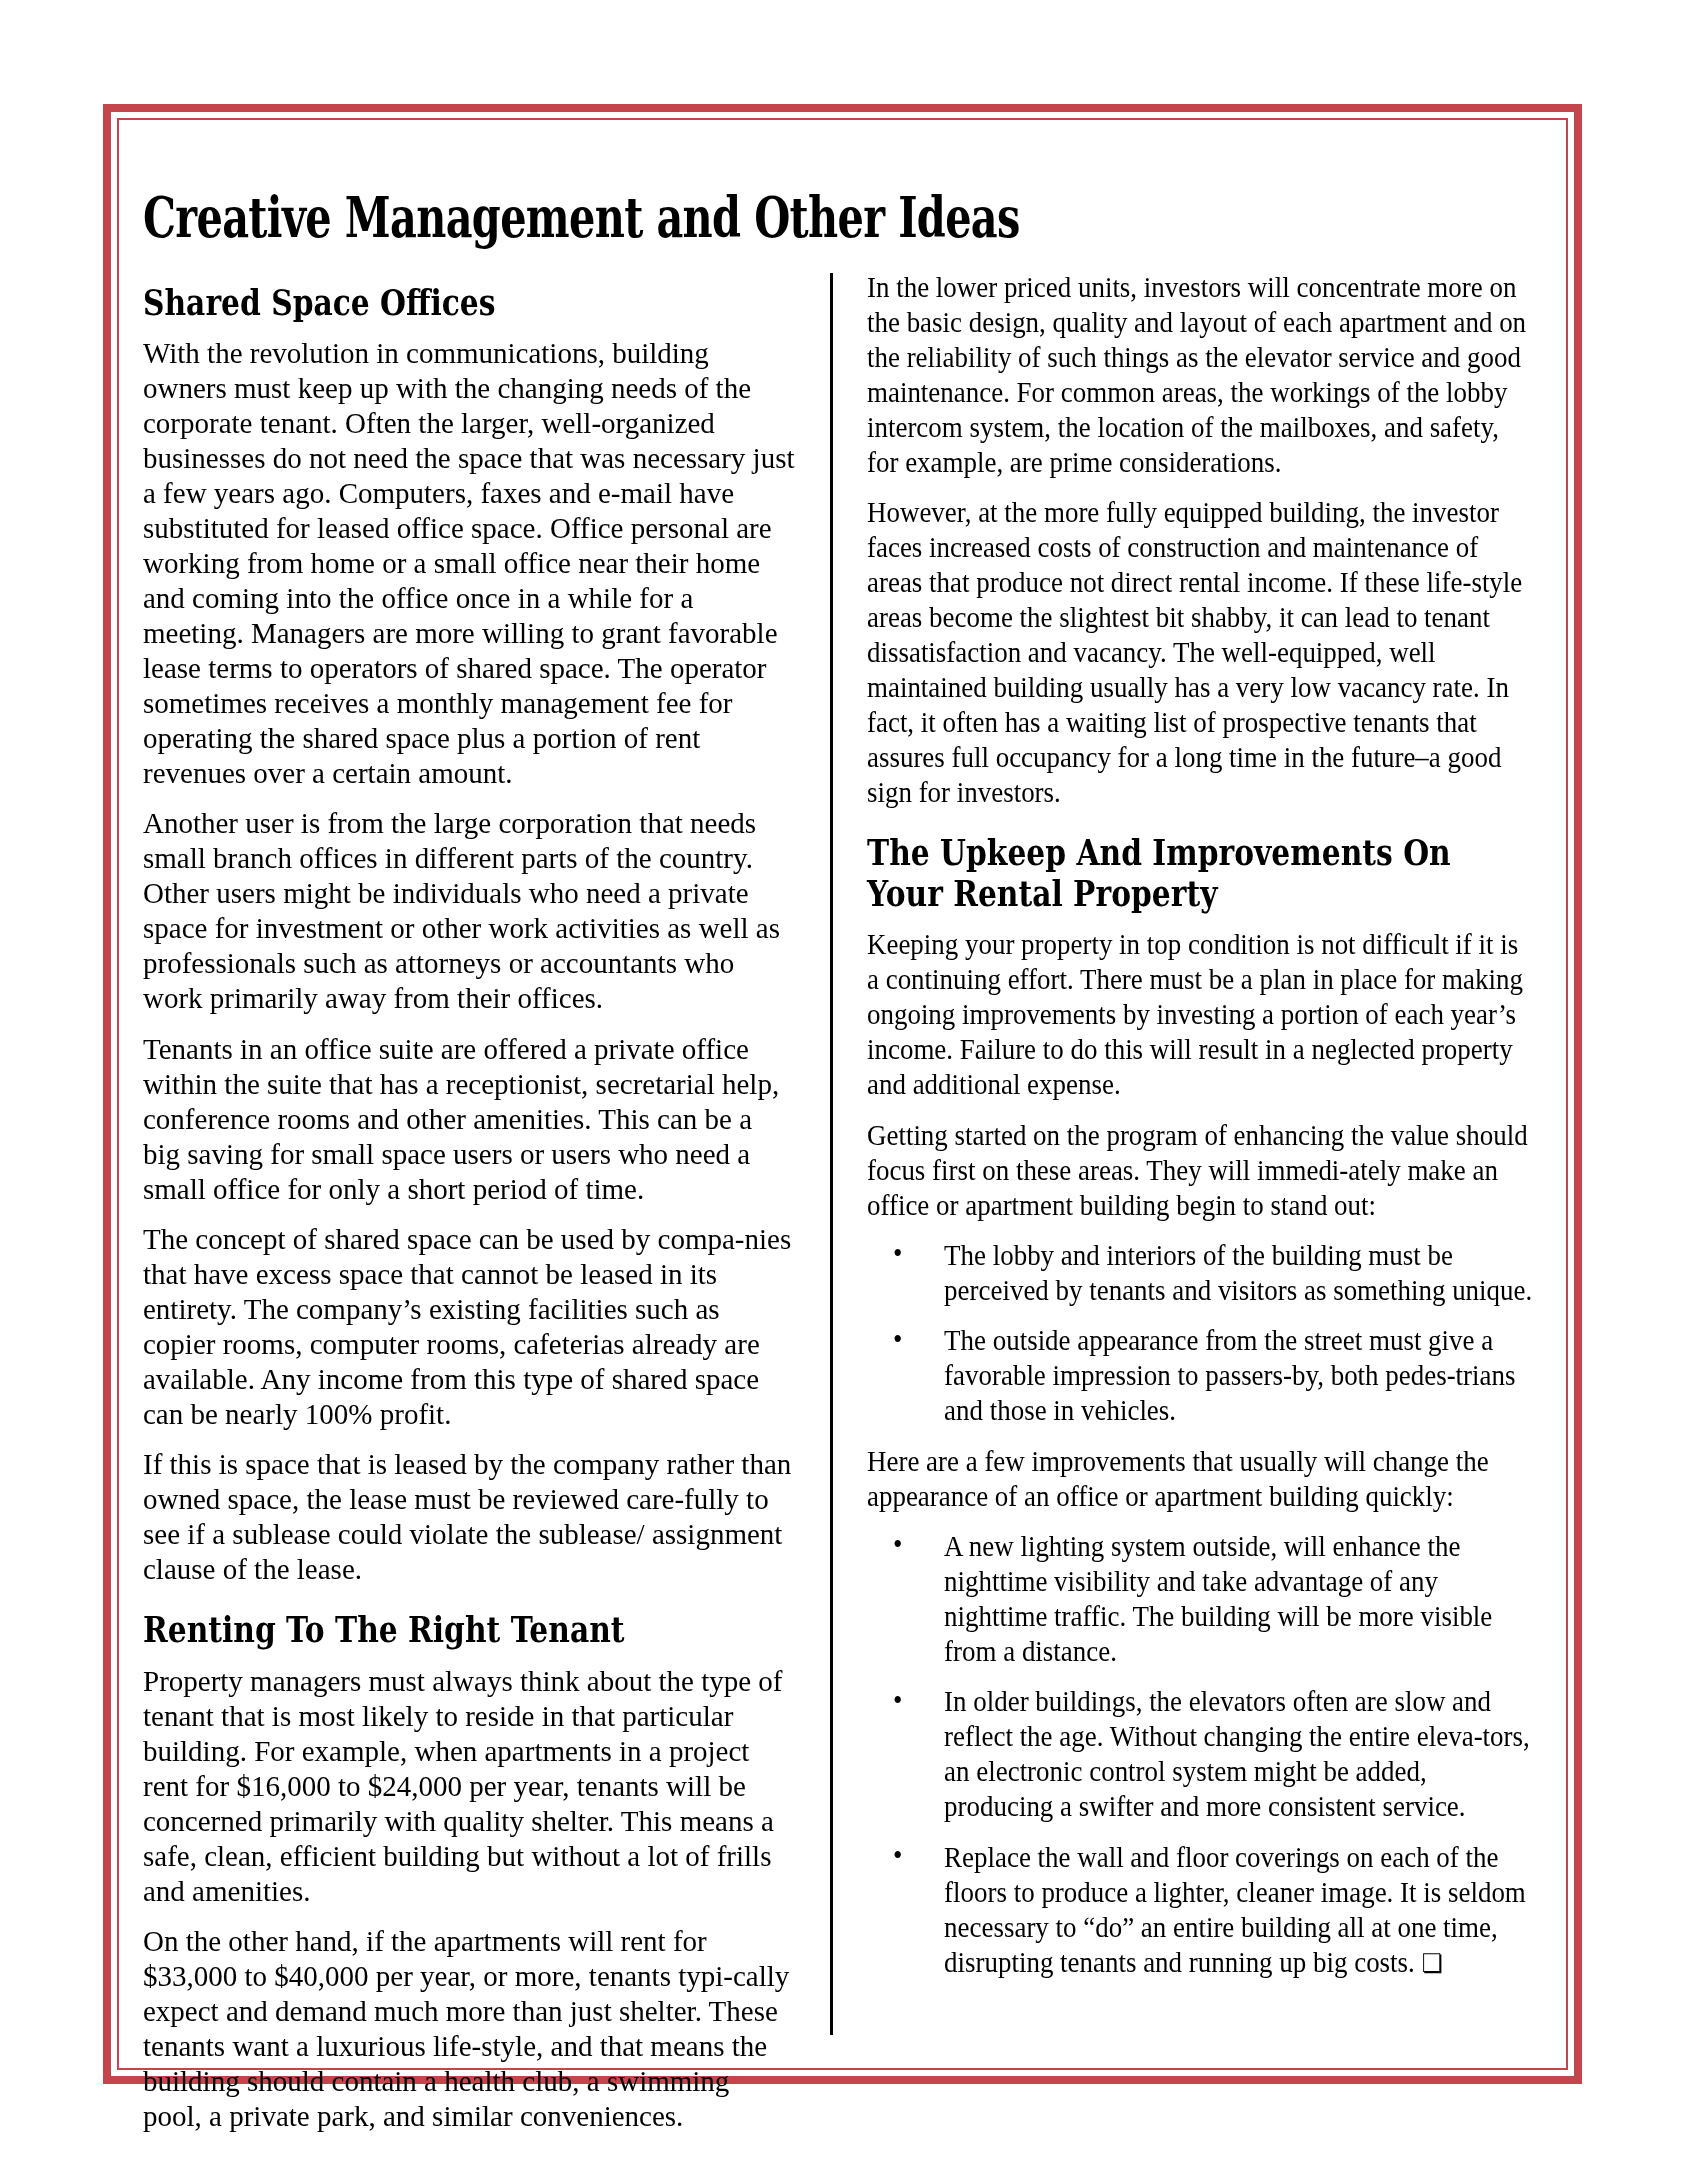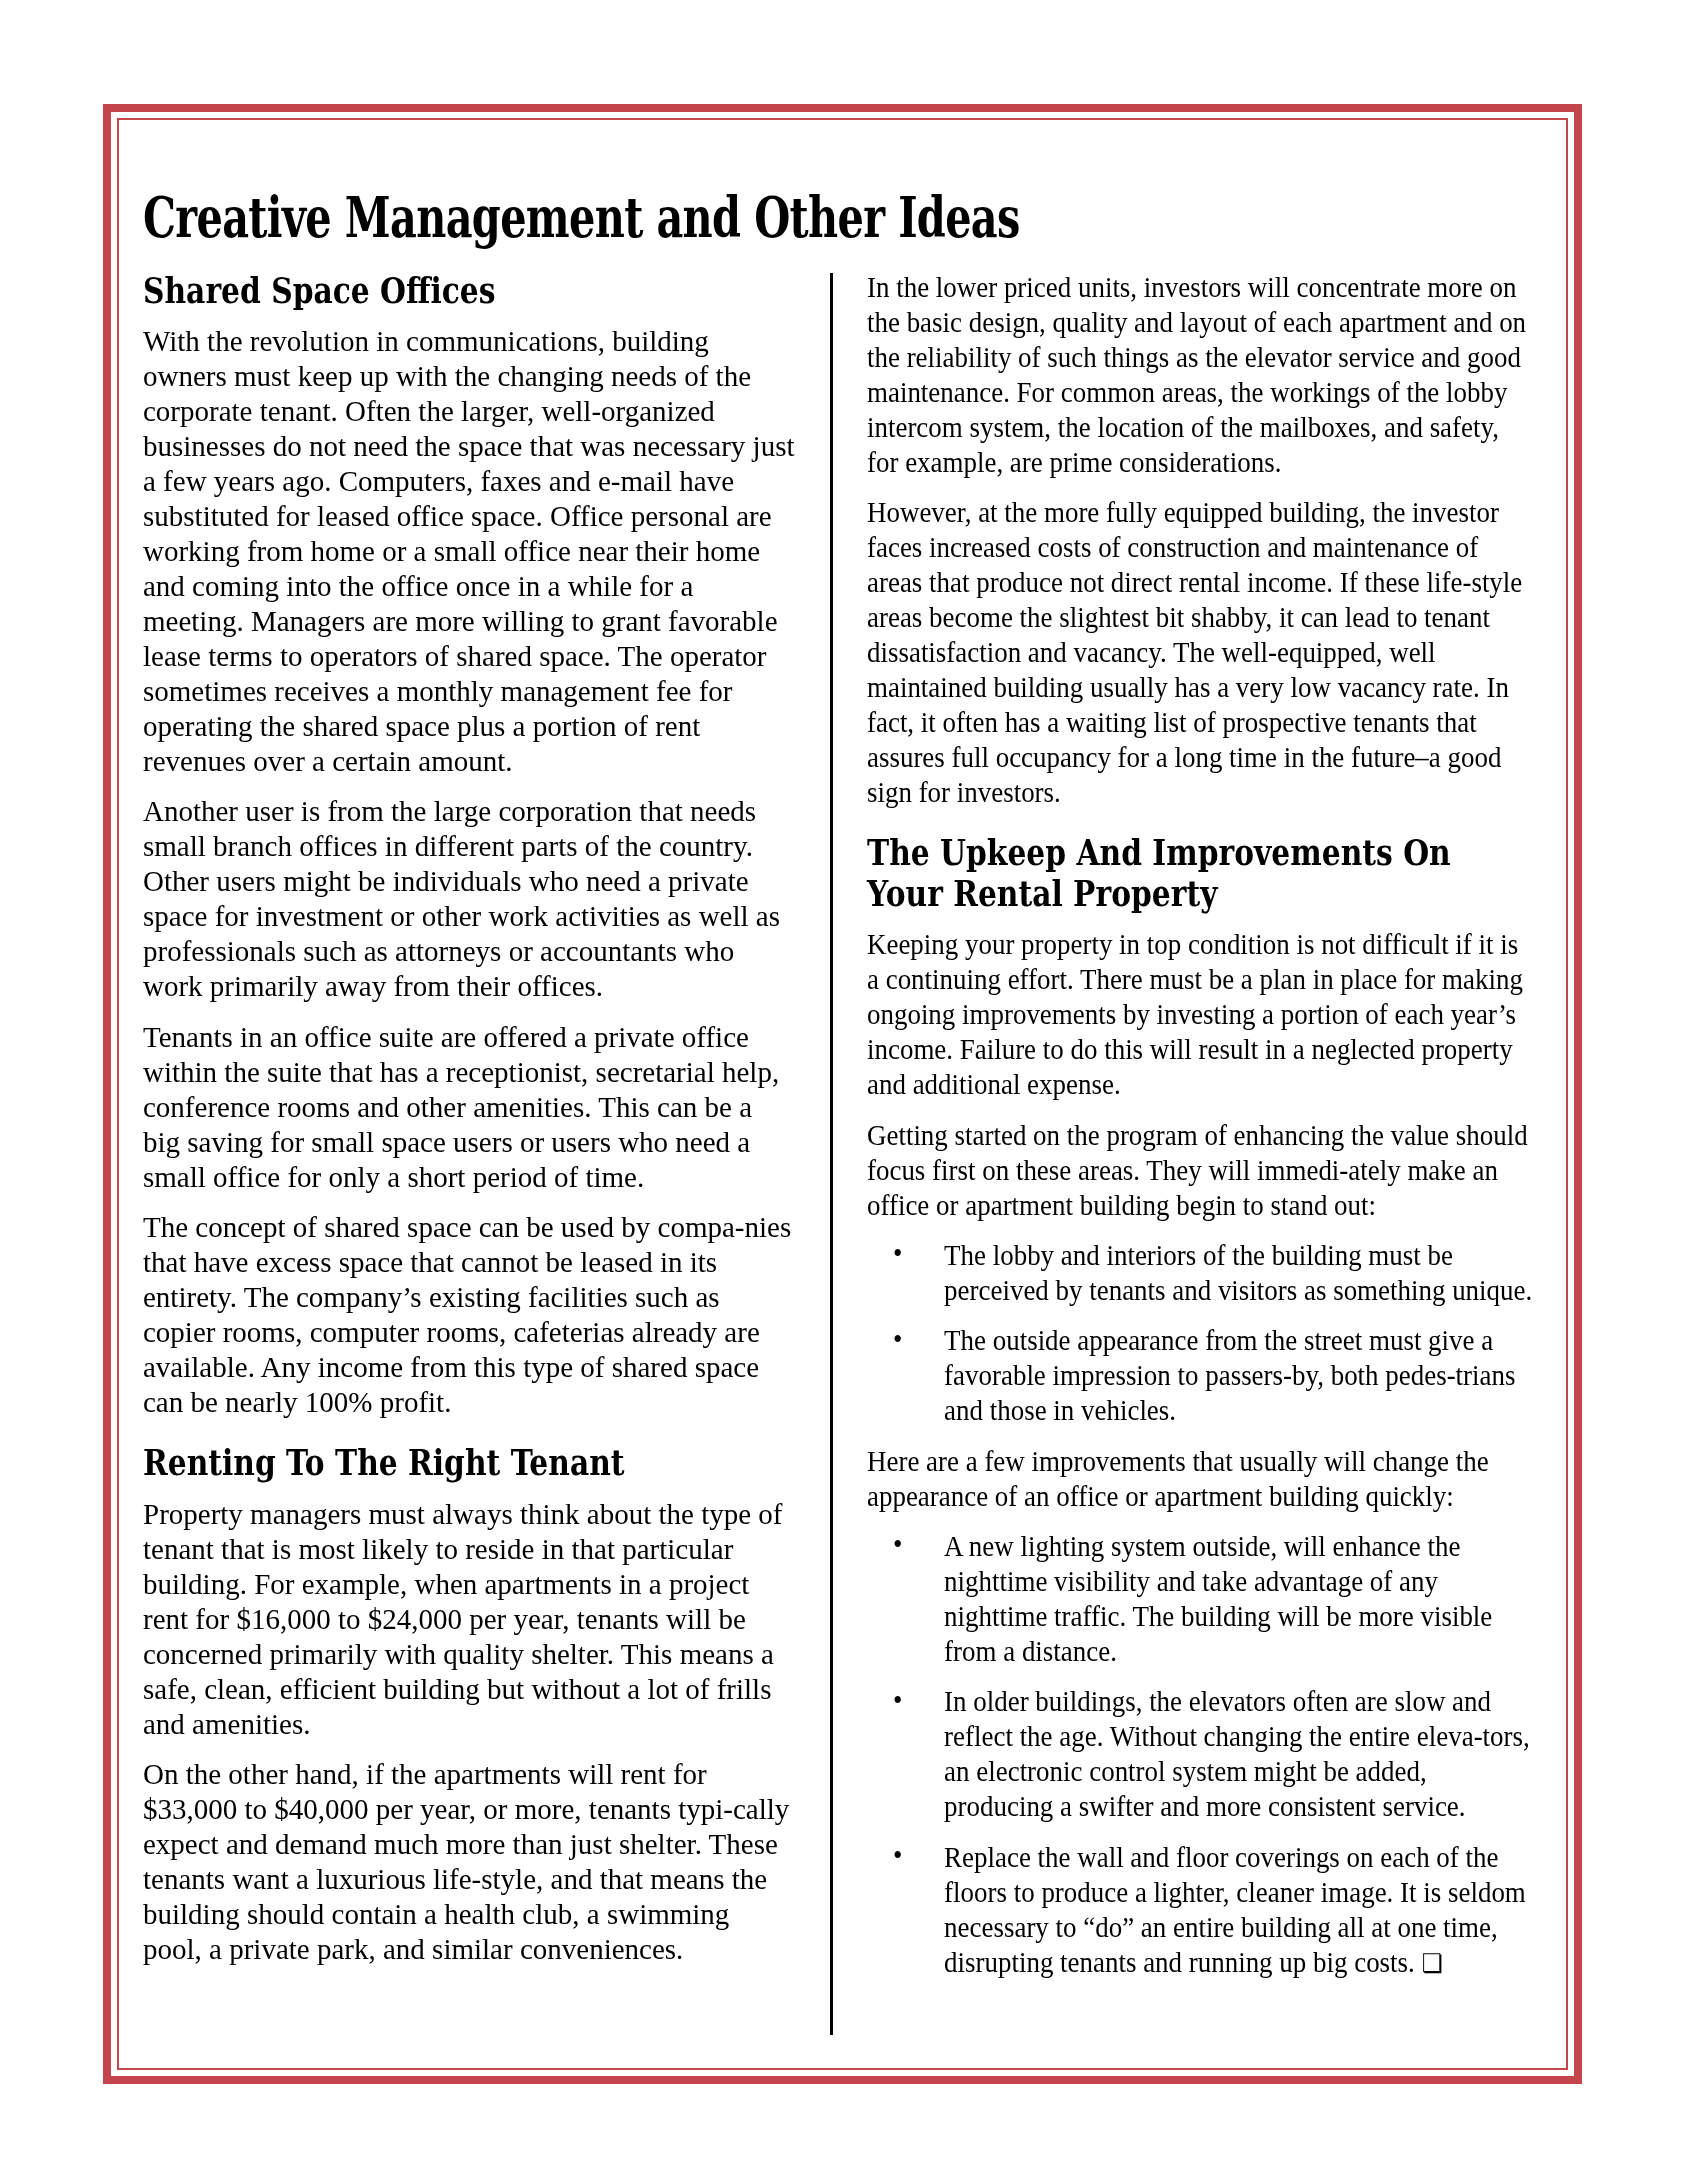--- a/index.html
+++ b/index.html
@@ -19,21 +19,21 @@
   .content {
     position:absolute; left:143px; top:191px; width:1390px;
   }
   .page-title {
     font-family:"DejaVu Serif", serif; font-weight:bold;
     font-size:56px; line-height:53px; letter-spacing:-0.9px;
     transform:scaleX(0.74); transform-origin:0 50%;
     white-space:nowrap; margin-bottom:25.6px;
   }
   .columns { position:relative; margin-top:0; height:1770px; }
-  .col-left  { position:absolute; left:0; top:0; width:652px; }
+  .col-left  { position:absolute; left:0; top:12px; width:652px; }
   .divider   { position:absolute; left:687px; top:3.4px; width:2.6px; height:1762px; background:#000; }
   .col-right { position:absolute; left:724px; top:0; width:717px;
                transform:scaleX(0.929); transform-origin:top left; }
   .section-heading {
     font-family:"DejaVu Serif", serif; font-weight:bold;
     font-size:35px; line-height:41px;
     transform:scaleX(0.85); transform-origin:0 0;
     white-space:pre-line;
     margin:22px 0 13.6px 0;
   }
@@ -64,20 +64,21 @@
   <div class="page-title">Creative Management and Other Ideas</div>
 
   <div class="columns">
 
     <div class="col-left">
       <div class="section-heading">Shared Space Offices</div>
       <p class="para">With the revolution in communications, building owners must keep up with the changing needs of the corporate tenant. Often the larger, well-organized businesses do not need the space that was necessary just a few years ago. Computers, faxes and e-mail have substituted for leased office space. Office personal are working from home or a small office near their home and coming into the office once in a while for a meeting. Managers are more willing to grant favorable lease terms to operators of shared space. The operator sometimes receives a monthly management fee for operating the shared space plus a portion of rent revenues over a certain amount.</p>
       <p class="para">Another user is from the large corporation that needs small branch offices in different parts of the country. Other users might be individuals who need a private space for investment or other work activities as well as professionals such as attorneys or accountants who work primarily away from their offices.</p>
       <p class="para">Tenants in an office suite are offered a private office within the suite that has a receptionist, secretarial help, conference rooms and other amenities. This can be a big saving for small space users or users who need a small office for only a short period of time.</p>
       <p class="para">The concept of shared space can be used by compa-nies that have excess space that cannot be leased in its entirety. The company’s existing facilities such as copier rooms, computer rooms, cafeterias already are available. Any income from this type of shared space can be nearly 100% profit.</p>
+      <p class="para">If this is space that is leased by the company rather than owned space, the lease must be reviewed care-fully to see if a sublease could violate the sublease/ assignment clause of the lease.</p>
 
       <div class="section-heading">Renting To The Right Tenant</div>
       <p class="para">Property managers must always think about the type of tenant that is most likely to reside in that particular building. For example, when apartments in a project rent for $16,000 to $24,000 per year, tenants will be concerned primarily with quality shelter. This means a safe, clean, efficient building but without a lot of frills and amenities.</p>
       <p class="para">On the other hand, if the apartments will rent for $33,000 to $40,000 per year, or more, tenants typi-cally expect and demand much more than just shelter. These tenants want a luxurious life-style, and that means the building should contain a health club, a swimming pool, a private park, and similar conveniences.</p>
     </div>
 
     <div class="divider"></div>
 
     <div class="col-right">
       <p class="para">In the lower priced units, investors will concentrate more on the basic design, quality and layout of each apartment and on the reliability of such things as the elevator service and good maintenance. For common areas, the workings of the lobby intercom system, the location of the mailboxes, and safety, for example, are prime considerations.</p>

